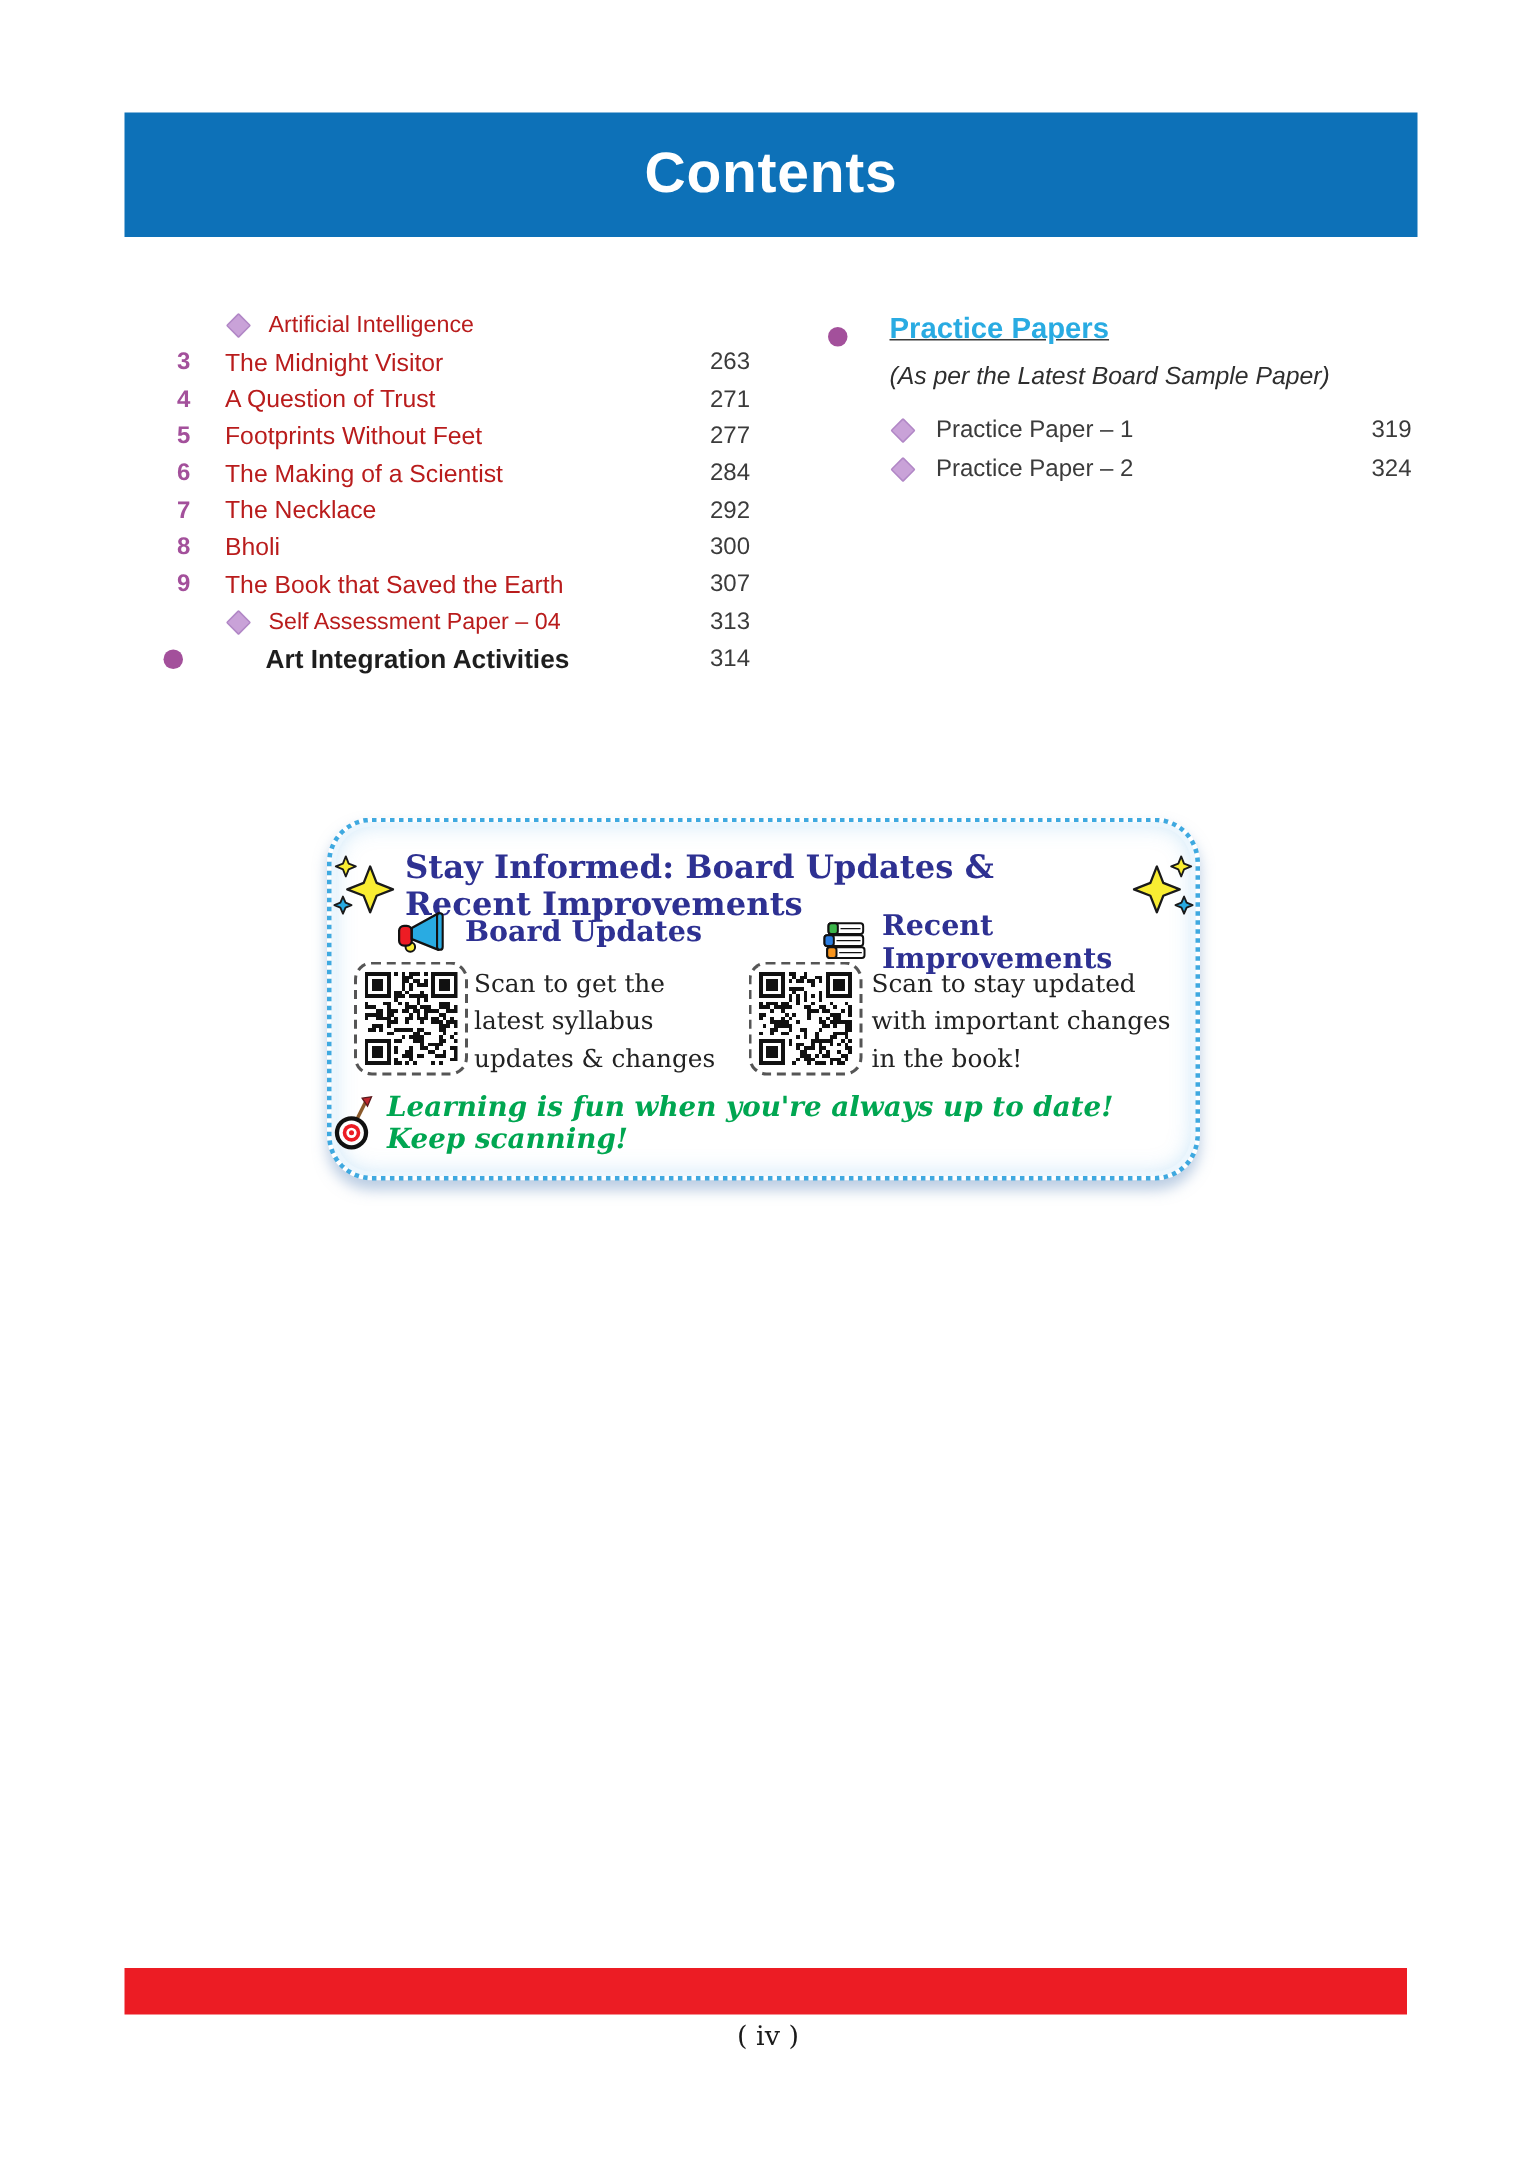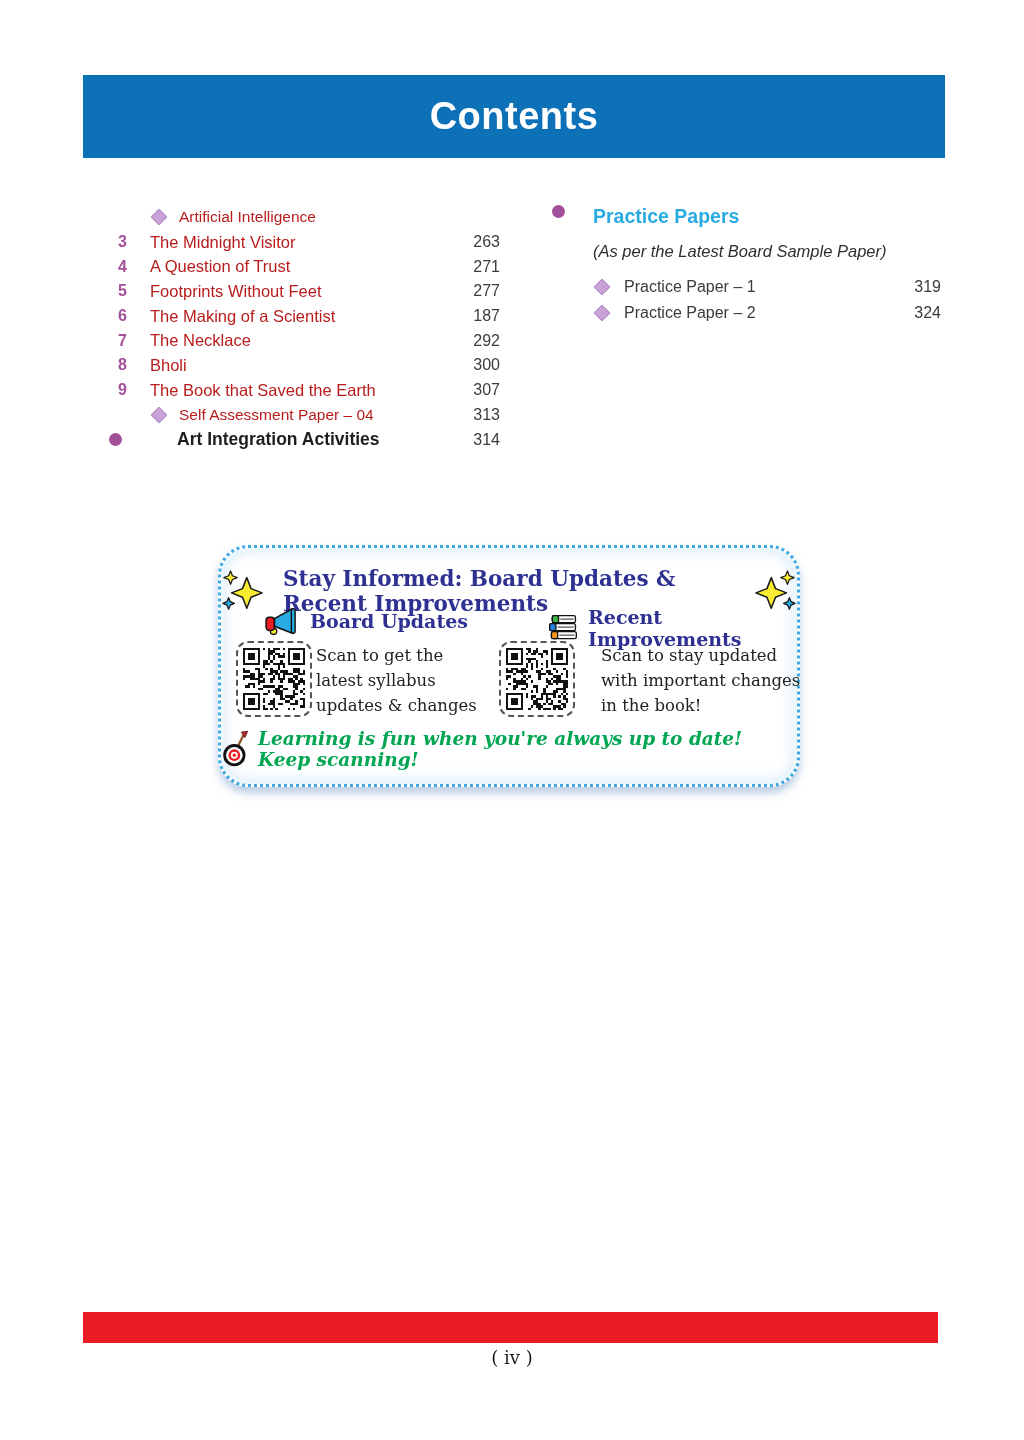--- a/index.html
+++ b/index.html
@@ -26,55 +26,55 @@
   .diamond{
     width:10px;height:10px;background:#c9a2d8;border:1px solid #b187c6;
     transform:rotate(45deg);margin:0 14px 0 3px;flex:0 0 auto;border-radius:1px;
   }
   .circle-bullet{
     width:13px;height:13px;border-radius:50%;background:#a3509b;flex:0 0 auto;
   }
   .trow.section .c-title{font-weight:700;font-size:17.5px;color:#1e1e1e;margin-left:27px;}
   .trow.sub .c-title{font-size:15.5px;}
   .toc-right{position:absolute;left:550px;top:205px;width:391px;}
-  .pp-head{display:flex;align-items:flex-start;height:26px;}
+  .pp-head{display:flex;align-items:flex-end;height:26px;text-decoration:underline;}
   .pp-head .circle-bullet{margin-left:2px;}
   .pp-title{margin-left:28px;color:#29abe2;font-weight:700;font-size:19.5px;}
   .pp-sub{margin-left:43px;margin-top:11px;font-style:italic;font-size:16.5px;color:#2e2e2e;}
   .pp-items{margin-top:13px;}
   .pp-item{display:flex;align-items:center;height:26px;font-size:16px;color:#3b3b3b;}
   .pp-item .diamond{margin-left:46px;margin-right:16px;}
   .pp-item .c-page{flex:1;text-align:right;}
   
   .infobox{
     position:absolute;left:218px;top:545px;width:582px;height:242px;
     background:#ffffff;border:3px dotted #3fa9e0;border-radius:30px;
     box-shadow:0 6px 9px rgba(120,155,200,.5), inset 0 0 0 3px #ecf6fd,
                inset 0 0 16px rgba(80,170,230,.35);
     box-sizing:border-box;
     font-family:"DejaVu Serif","Liberation Serif",serif;
   }
   .ib-title{
     position:absolute;top:18px;left:0;right:0;display:flex;align-items:center;
-    justify-content:center;gap:20px;color:#2e3192;font-weight:700;font-size:21.5px;
+    justify-content:center;gap:7px;color:#2e3192;font-weight:700;font-size:21.5px;
   }
   .ib-sub{position:absolute;display:flex;align-items:center;gap:9px;
           color:#2e3192;font-weight:700;font-size:19px;}
   .ib-sub.left{left:42px;top:58px;}
   .ib-sub.right{left:326px;top:58px;}
   .qr-frame{
     position:absolute;width:62px;height:62px;padding:5px;background:#fff;
     border:2px dashed #555;border-radius:12px;
   }
   .qr-frame.left{left:15px;top:93px;}
   .qr-frame.right{left:278px;top:93px;}
   .qr-frame svg{display:block;width:62px;height:62px;}
   .ib-cap{position:absolute;font-size:16.5px;line-height:25px;color:#222;}
   .ib-cap.left{left:95px;top:95px;width:172px;}
-  .ib-cap.right{left:360px;top:95px;width:205px;margin-left:20px;}
+  .ib-cap.right{left:360px;top:95px;width:205px;}
   .ib-footer{
     position:absolute;left:0;right:0;bottom:14px;display:flex;align-items:center;
     justify-content:center;gap:5px;
   }
   .ib-footer .note{
     color:#00a651;font-weight:700;font-style:italic;font-size:18.5px;
   }
   
   .redbar{position:absolute;left:83px;top:1312px;width:855px;height:31px;background:#ec1c24;}
   .page-label{
@@ -110,21 +110,21 @@
     <span class="c-page">271</span>
   </div>
   <div class="trow">
     <span class="c-num">5</span>
     <span class="c-title">Footprints Without Feet</span>
     <span class="c-page">277</span>
   </div>
   <div class="trow">
     <span class="c-num">6</span>
     <span class="c-title">The Making of a Scientist</span>
-    <span class="c-page">187</span>
+    <span class="c-page">284</span>
   </div>
   <div class="trow">
     <span class="c-num">7</span>
     <span class="c-title">The Necklace</span>
     <span class="c-page">292</span>
   </div>
   <div class="trow">
     <span class="c-num">8</span>
     <span class="c-title">Bholi</span>
     <span class="c-page">300</span>

